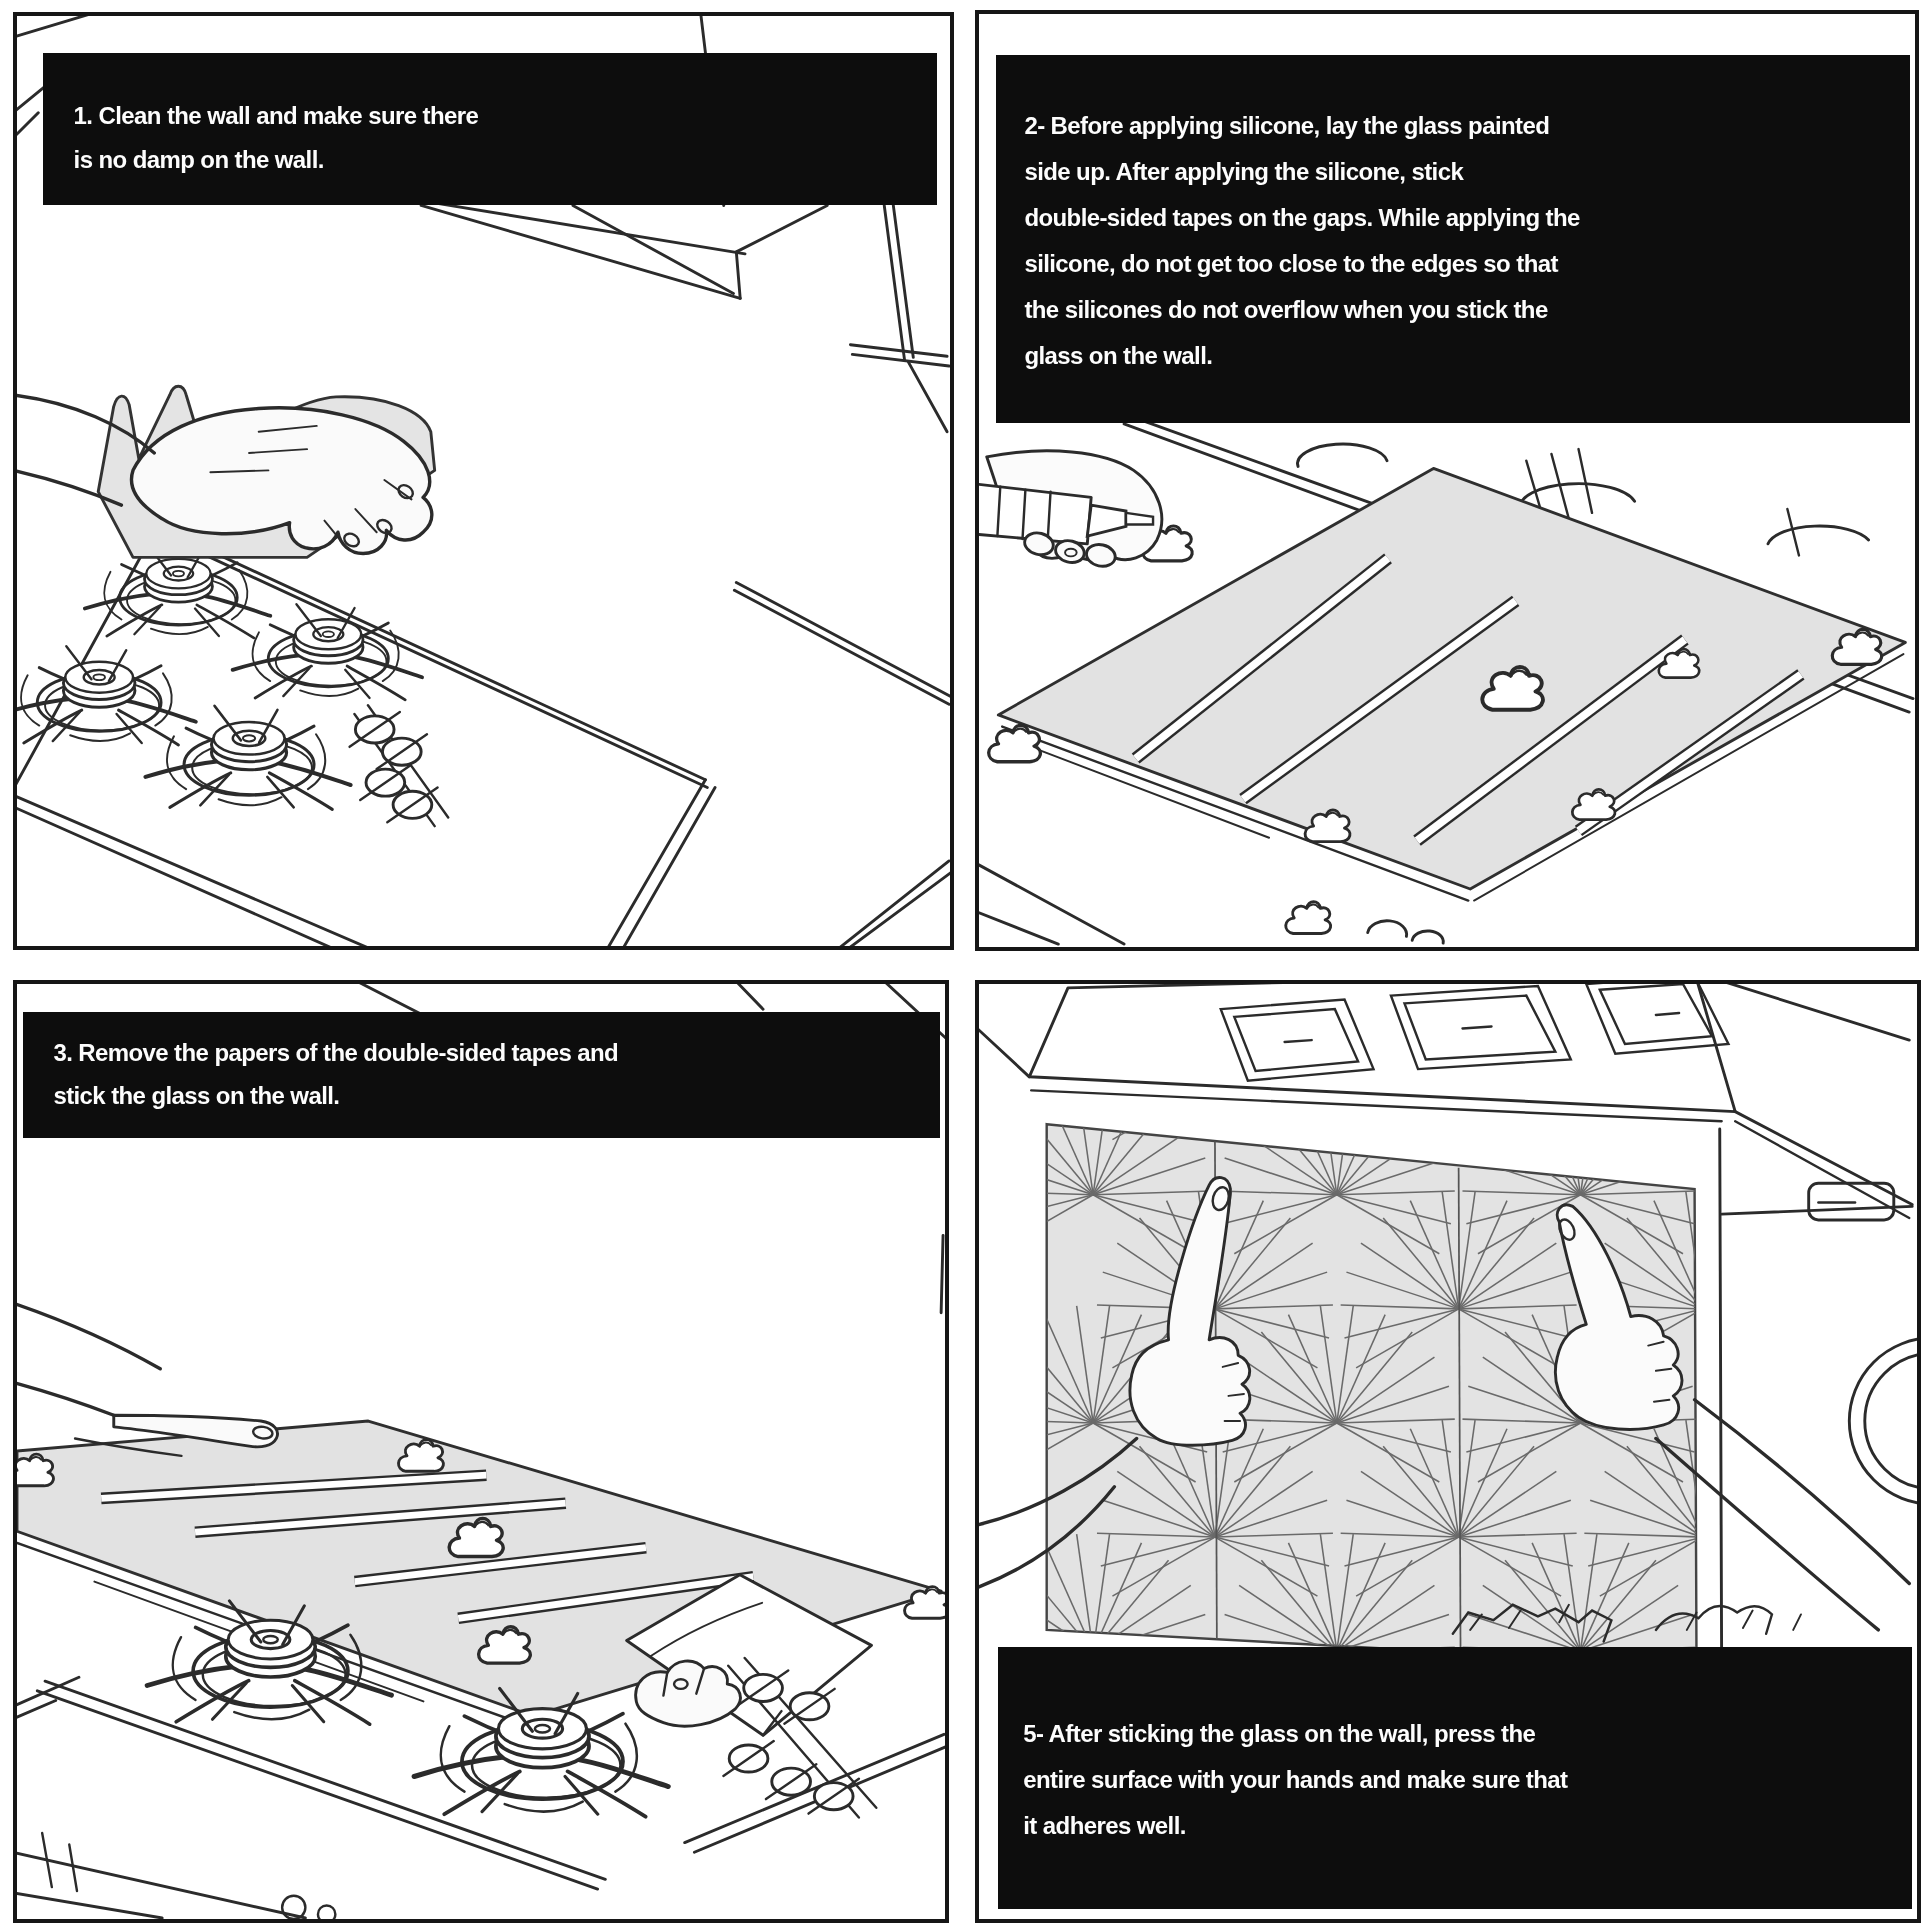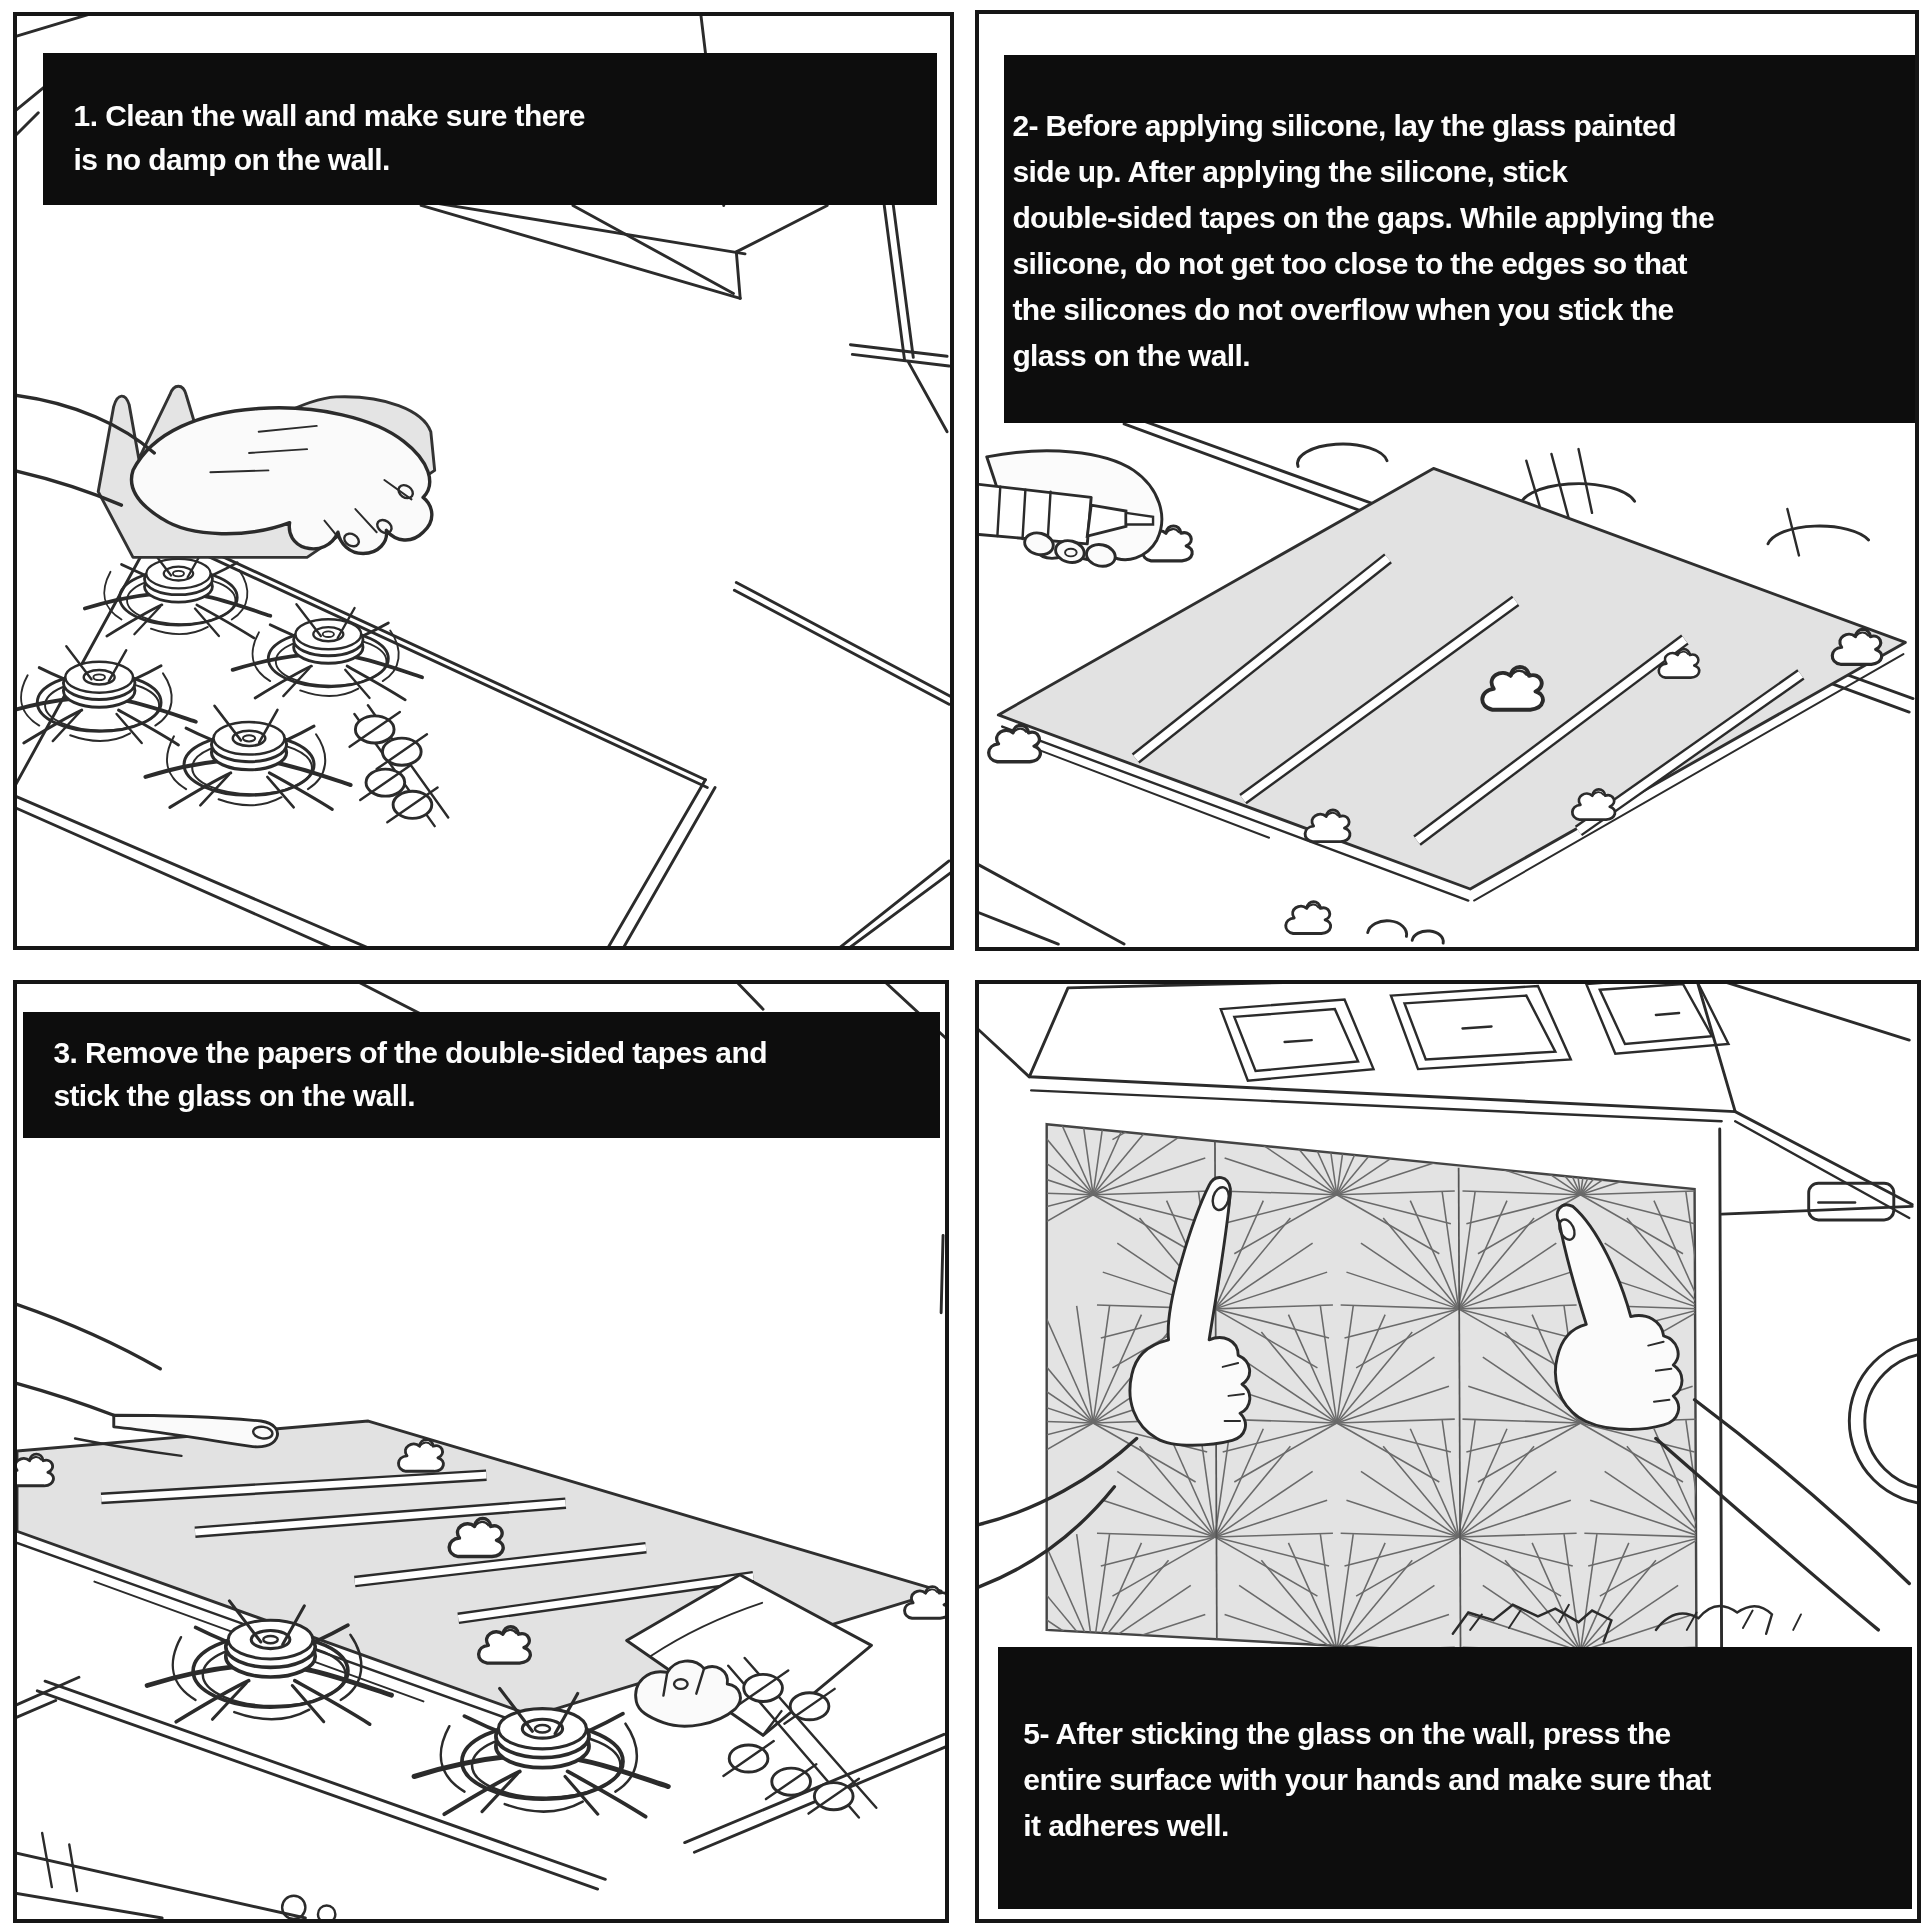--- a/index.html
+++ b/index.html
@@ -7,23 +7,23 @@
             font-family:"Liberation Sans", sans-serif; }
   .panel { position:absolute; background:#fff; border:4.8px solid #161616;
            box-sizing:border-box; overflow:hidden; }
   #p1 { left:12.6px;  top:11.6px;   width:941px; height:938px; }
   #p2 { left:975px; top:9.7px;  width:944px; height:941px; }
   #p3 { left:12.6px;  top:980px; width:936px; height:943px; }
   #p4 { left:975px; top:980px; width:946px; height:943px; }
   .art { position:absolute; left:0; top:0; width:100%; height:100%; z-index:1; }
   .caption { position:absolute; z-index:2; background:#0d0d0d; color:#fdfdfd;
              box-sizing:border-box; white-space:pre-line;
-             font-weight:700; font-size:30px; line-height:46px; letter-spacing:-0.6px; }
+             font-weight:700; font-size:24px; line-height:46px; letter-spacing:-0.6px; }
   .c1 { left:26px; top:37px;  width:894px; height:152px; padding:41px 29px 0 31px; line-height:44px; }
-  .c2 { left:17.4px; top:41px;  width:914px; height:368px; padding:48px 23px 0 8px;margin-left:8px; }
+  .c2 { left:17.4px; top:41px;  width:914px; height:368px; padding:48px 23px 0 28px; }
   .c3 { left:6.8px;  top:28px;  width:917px; height:126px; padding:19.3px 19.3px 0 30px; line-height:43px; }
   .c4 { left:19.3px; top:663px; width:914px; height:262px; padding:64px 23px 0 25px; }
   svg * { vector-effect:none; }
   .ln { stroke:#2b2b2b; fill:none; stroke-linecap:round; }
 </style>
 </head>
 <body>
 
 <div id="canvas">
 

